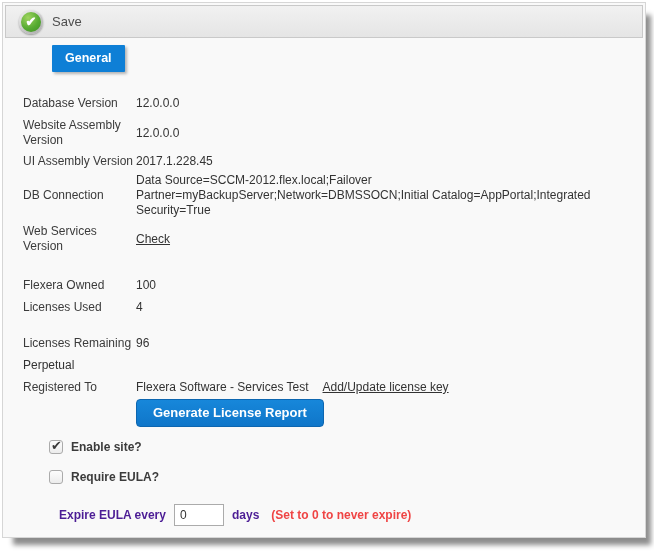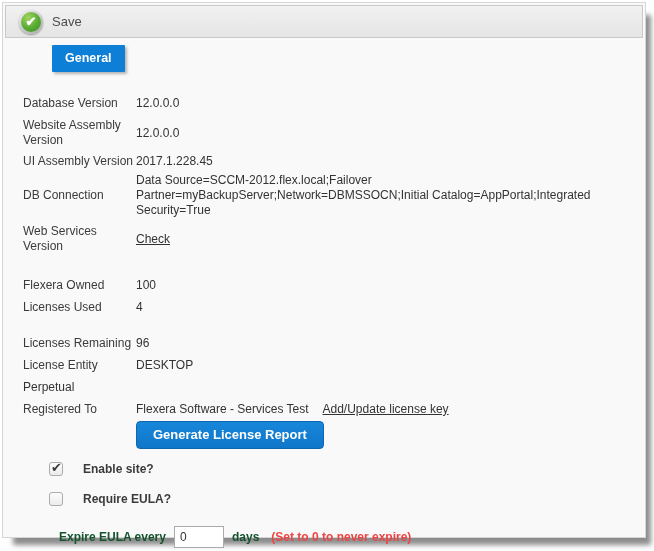--- a/index.html
+++ b/index.html
@@ -111,21 +111,21 @@
     font-size:13px;
     font-family:"Liberation Sans", sans-serif;
     padding:5px 16px 6px 16px;
     cursor:pointer;
   }
   
   .check-section { margin-left:26px; }
   .check-row {
     display:flex;
     align-items:center;
-    gap:20px;
+    gap:8px;
     margin-bottom:16px;
     cursor:pointer;
   }
   .checkbox {
     width:14px; height:14px;
     border:1px solid #ababab;
     border-radius:3px;
     background:linear-gradient(#fdfdfd,#ececec);
     position:relative;
     flex:0 0 14px;
@@ -137,21 +137,21 @@
     font-size:13px;
     color:#3a3a3a;
   }
   .check-label { font-weight:600; color:#3b3b3b; }
   .expire-row {
     margin:20px 0 0 10px;
     display:flex;
     align-items:center;
     gap:8px;
   }
-  .expire-label, .expire-unit { font-weight:600; color:#14532d; }
+  .expire-label, .expire-unit { font-weight:600; color:#4c1d95; }
   .expire-input {
     width:50px; height:22px;
     border:1px solid #ababab;
     background:#ffffff;
     font-family:"Liberation Sans", sans-serif;
     font-size:12px;
     color:#333;
     padding-left:5px;
   }
   .expire-hint { font-weight:600; color:#ef4444; margin-left:4px; }
@@ -210,24 +210,20 @@
       <div class="frow gap-after-used">
         <div class="flabel">Licenses Used</div>
         <div class="fvalue">4</div>
       </div>
 
       <div class="frow">
         <div class="flabel">Licenses Remaining</div>
         <div class="fvalue">96</div>
       </div>
 
-      <div class="frow">
-        <div class="flabel">License Entity</div>
-        <div class="fvalue">DESKTOP</div>
-      </div>
 
       <div class="frow">
         <div class="fvalue">Perpetual</div>
       </div>
 
       <div class="frow mb4">
         <div class="flabel">Registered To</div>
         <div class="fvalue reg-value">
           <span>Flexera Software - Services Test</span>
           <span class="link">Add/Update license key</span>

